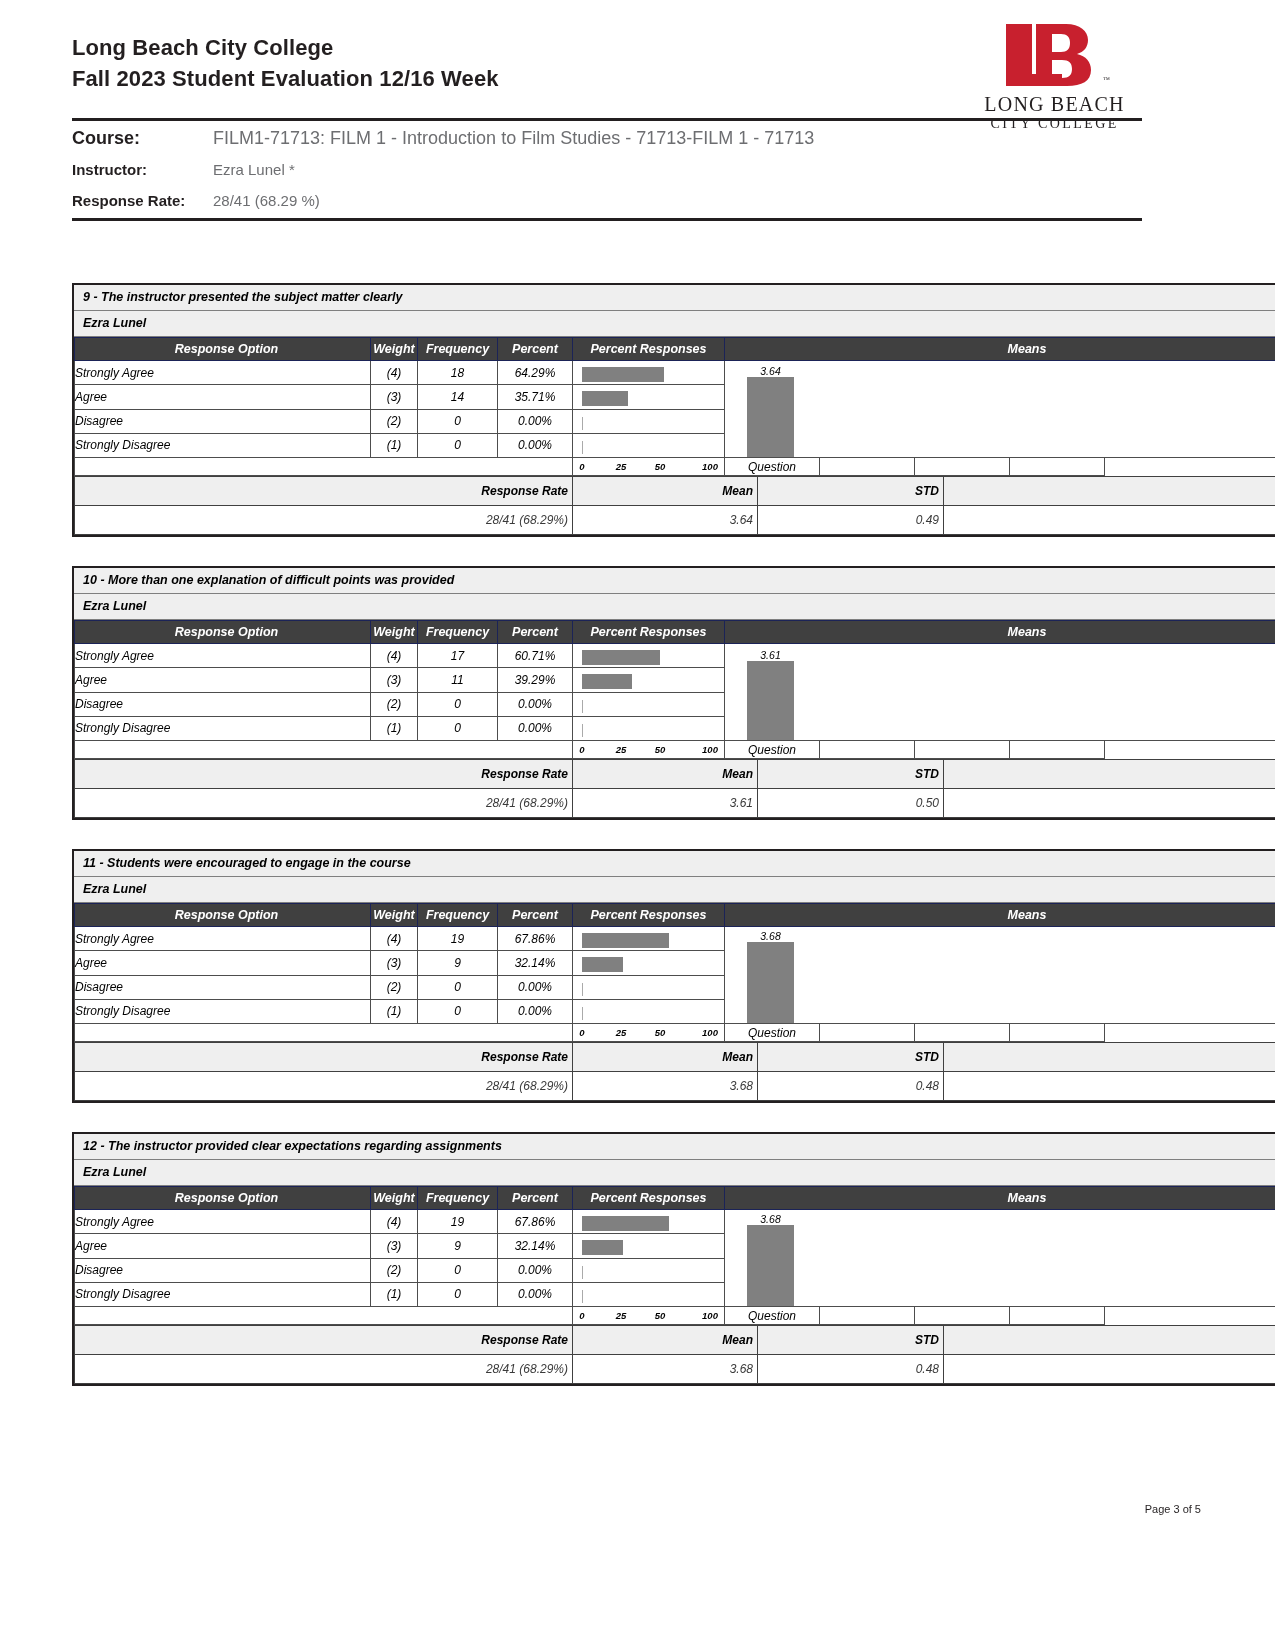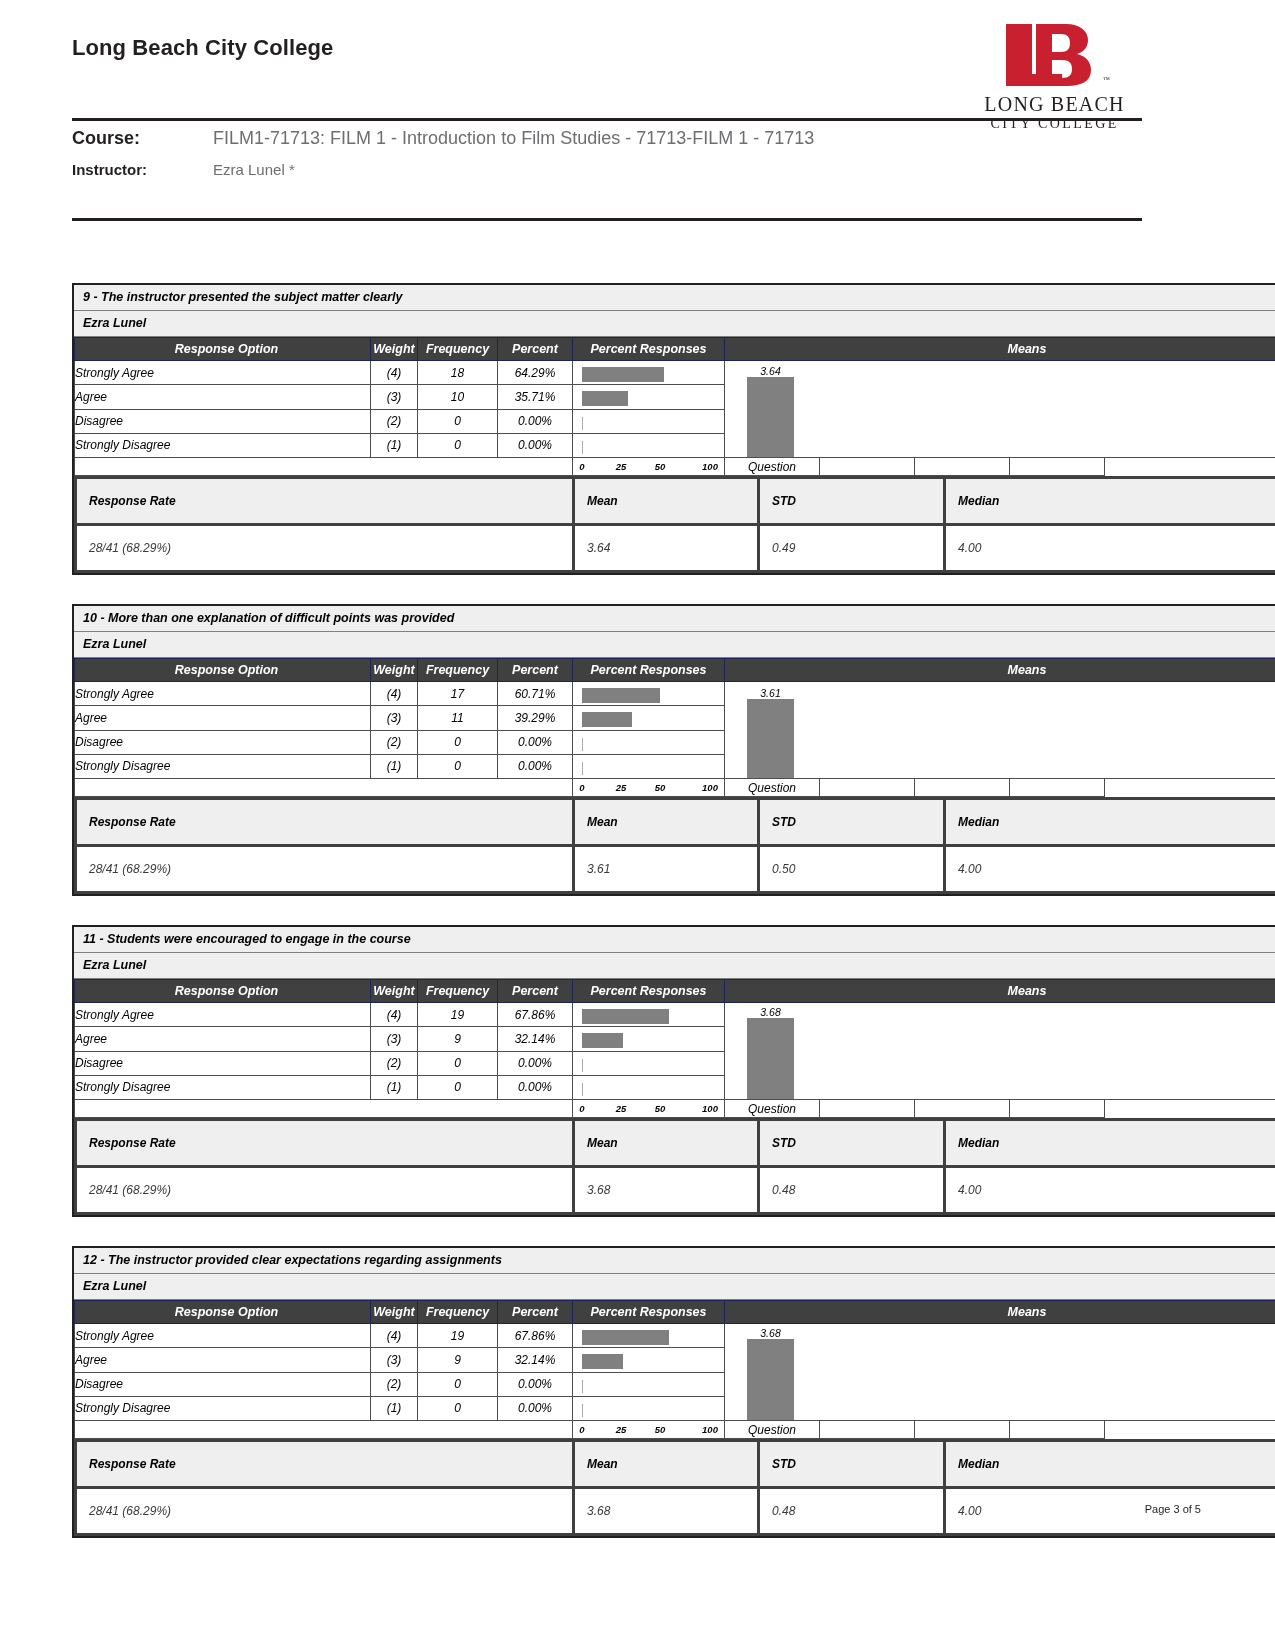--- a/index.html
+++ b/index.html
@@ -263,25 +263,25 @@
   }
   td.axis-empty { }
 
   
   table.sumtable {
     border-collapse: collapse;
     width: 100%;
     table-layout: fixed;
   }
   table.sumtable td {
-    border: 3px solid #404040;
+    border: 1px solid #404040;
     font-size: 12px;
-    text-align: left;
+    text-align: right;
     height: 20px;
-    padding: 12px;
+    padding: 4px;
   }
   table.sumtable tr.sum-head td {
     background: #efefef;
     font-weight: bold;
     font-size: 12px;
   }
   table.sumtable tr.sum-vals td {
     background: #ffffff;
     color: #3a3a3a;
   }
@@ -296,20 +296,21 @@
   }
 </style>
 </head>
 <body>
 
 <div class="page">
 
   <div class="header">
     <div class="header-title-block">
       <div class="header-line1">Long Beach City College</div>
+      <div class="header-line2">Fall 2023 Student Evaluation 12/16 Week</div>
     </div>
 
     <div class="logo">
       <div class="logo-mark">
         <svg width="110" height="64" viewBox="0 0 110 64" xmlns="http://www.w3.org/2000/svg" aria-hidden="true">
           <g fill="#c8202e">
             <path d="M6 0 h26 v50 h30 v12 H6 Z"></path>
             <path d="M36 0 h30 c14 0 22 7 22 16 0 7-4 12-11 14 9 2 14 8 14 16 0 11-9 16-24 16 H36 Z M52 10 v18 h9 c6 0 9-3 9-9 0-6-3-9-9-9 Z M52 36 v18 h10 c7 0 10-3 10-9 0-6-3-9-10-9 Z"></path>
           </g>
           <text x="103" y="58" font-family="Liberation Serif, serif" font-size="7" fill="#231f20">™</text>
@@ -324,20 +325,24 @@
 
   <div class="meta">
     <div class="meta-row first">
       <div class="meta-label big">Course:</div>
       <div class="meta-value big">FILM1-71713: FILM 1 - Introduction to Film Studies - 71713-FILM 1 - 71713</div>
     </div>
     <div class="meta-row">
       <div class="meta-label sm">Instructor:</div>
       <div class="meta-value sm">Ezra Lunel *</div>
     </div>
+    <div class="meta-row">
+      <div class="meta-label sm">Response Rate:</div>
+      <div class="meta-value sm">28/41 (68.29 %)</div>
+    </div>
   </div>
 
   <div class="hr-thick hr-bottom"></div>
 
   <div class="blocks" id="blocks-container">
       <div class="qblock">
         <div class="qtitle">9 - The instructor presented the subject matter clearly</div>
         <div class="qinstructor">Ezra Lunel</div>
         <table class="qtable">
           <colgroup>
@@ -375,21 +380,21 @@
               <td class="c-means" colspan="5" rowspan="4">
                 <div class="means-cell-inner" style="height: 96px;">
                   <div class="mean-bar" style="height: 80.08px;"></div>
                   <div class="mean-label" style="bottom: 80.08px;">3.64</div>
                 </div>
               </td>
             </tr>
             <tr>
               <td class="c-option">Agree</td>
               <td class="c-center">(3)</td>
-              <td class="c-center">10</td>
+              <td class="c-center">14</td>
               <td class="c-center">35.71%</td>
               <td class="c-pctbar">
                 <div class="bar-wrap">
                   <div class="bar" style="width: 45.7088px;"></div>
                 </div>
               </td>
             </tr>
             <tr>
               <td class="c-option">Disagree</td>
               <td class="c-center">(2)</td>

